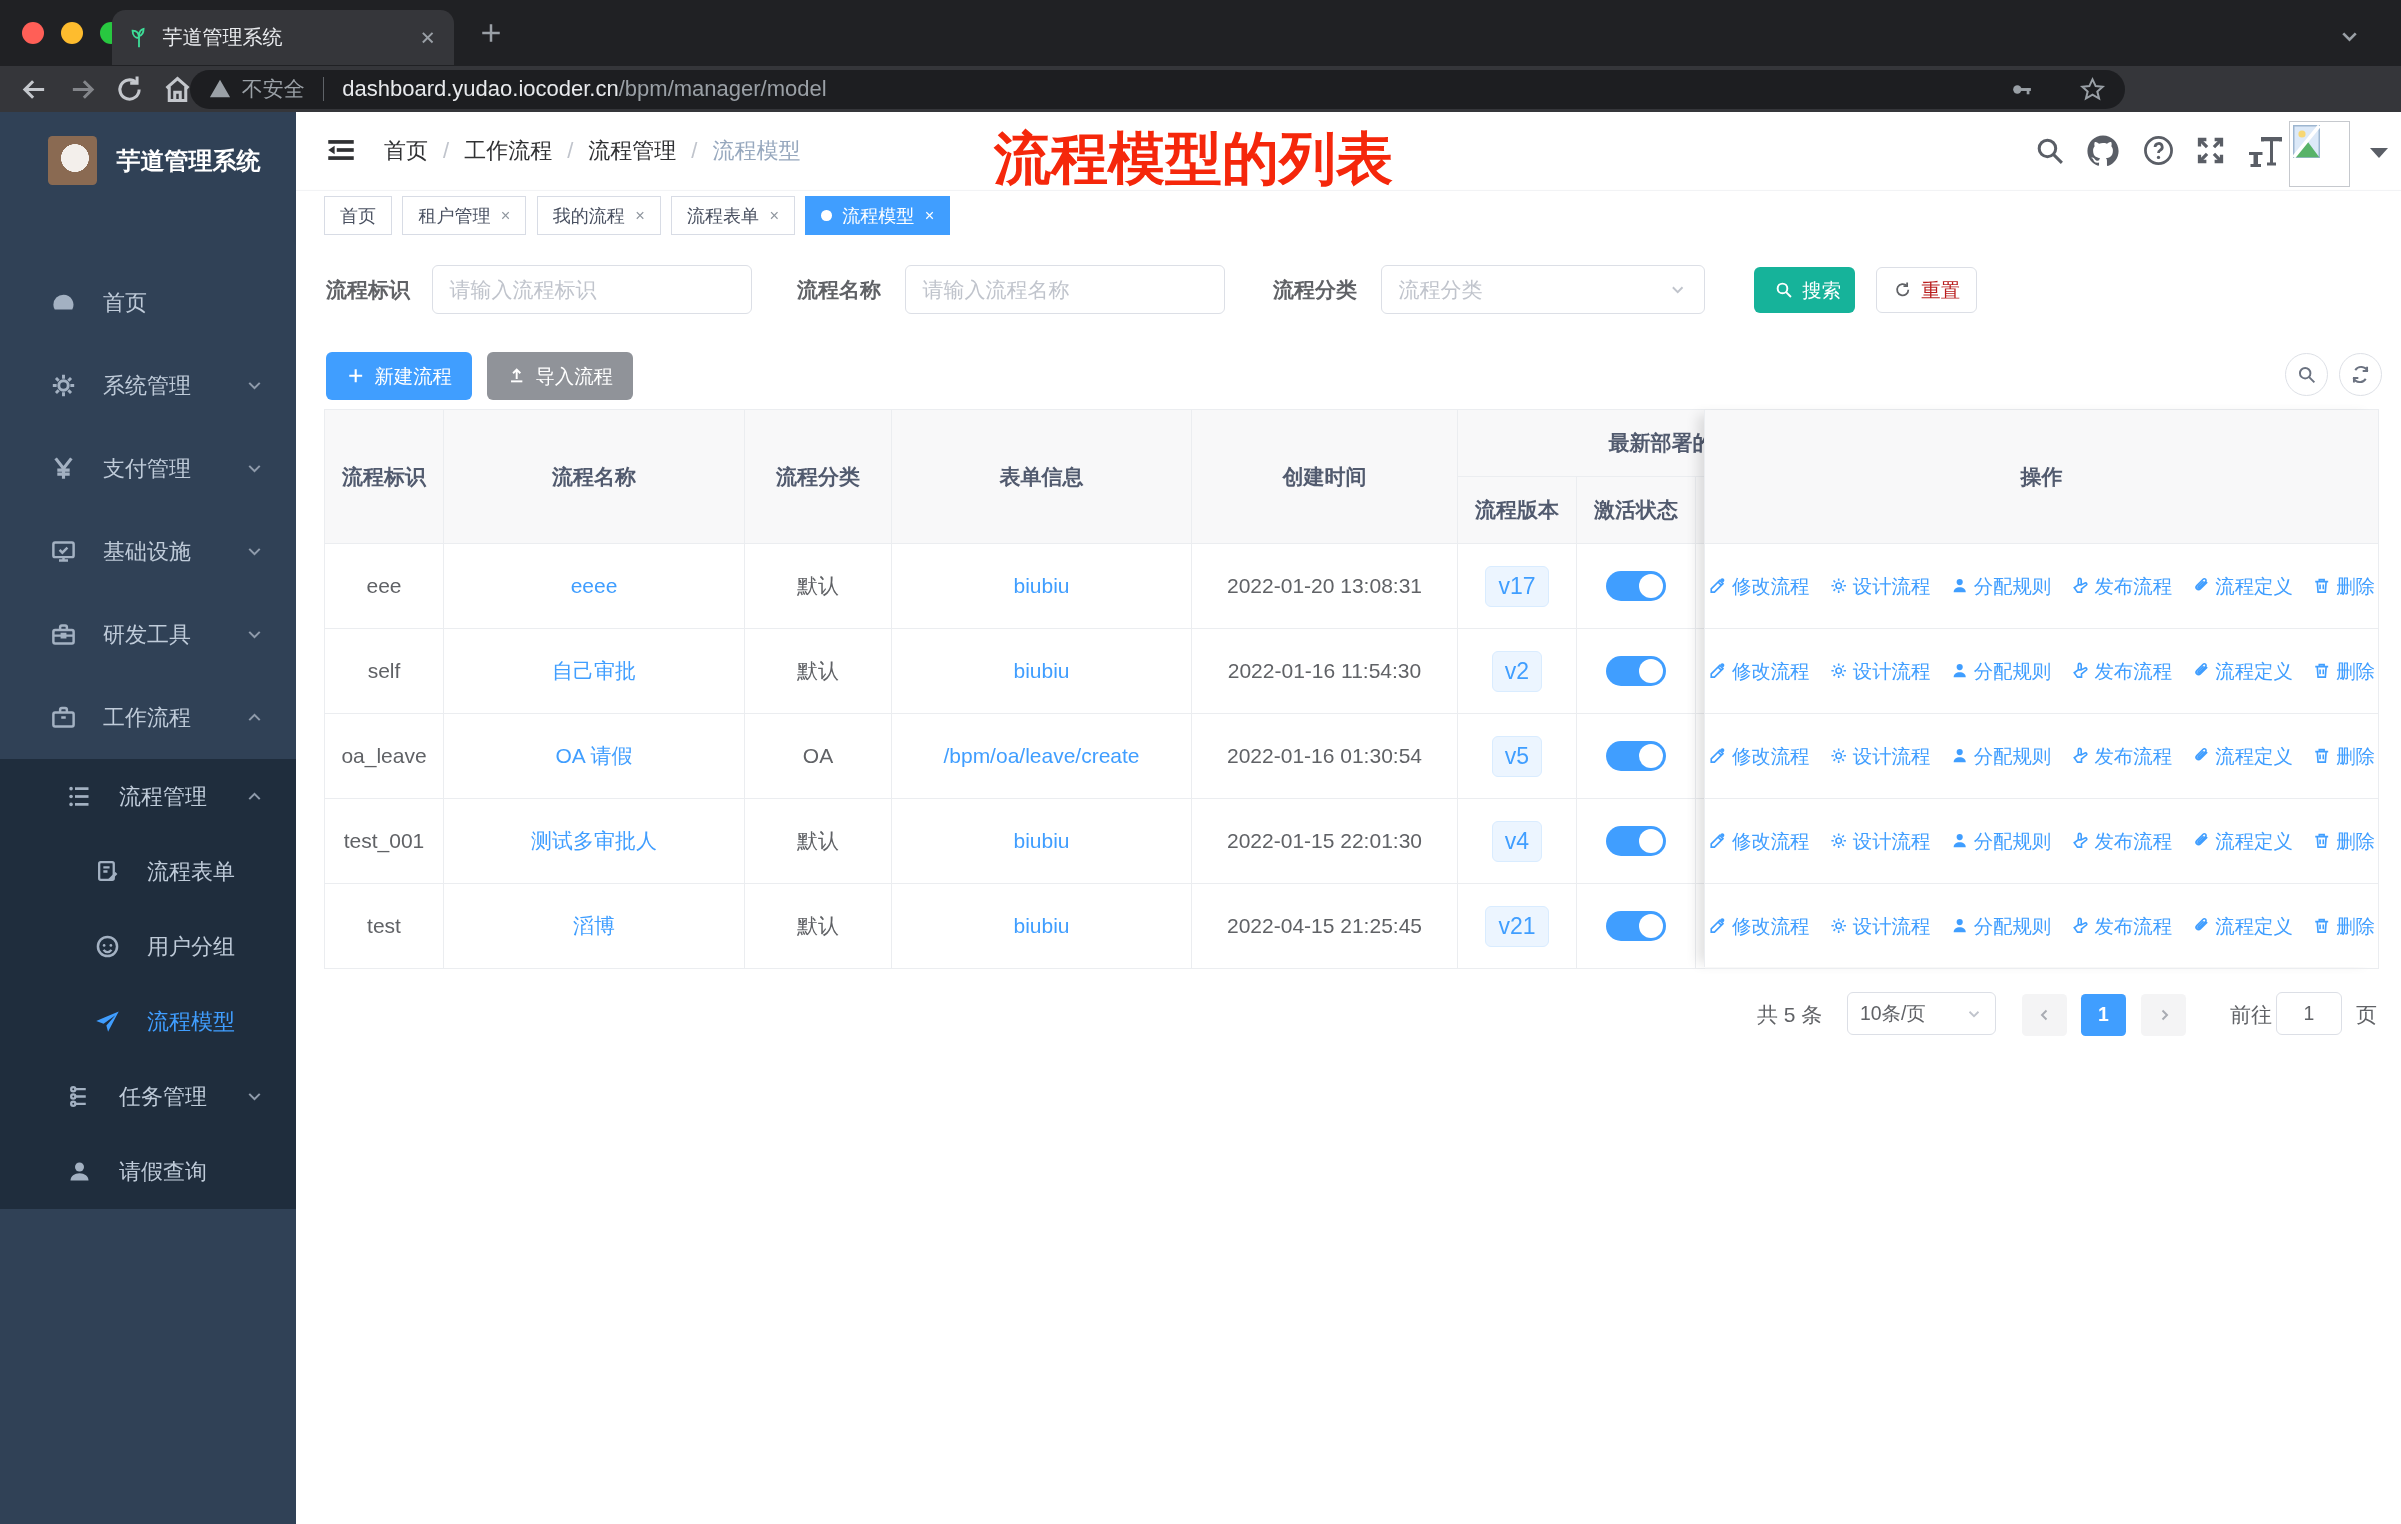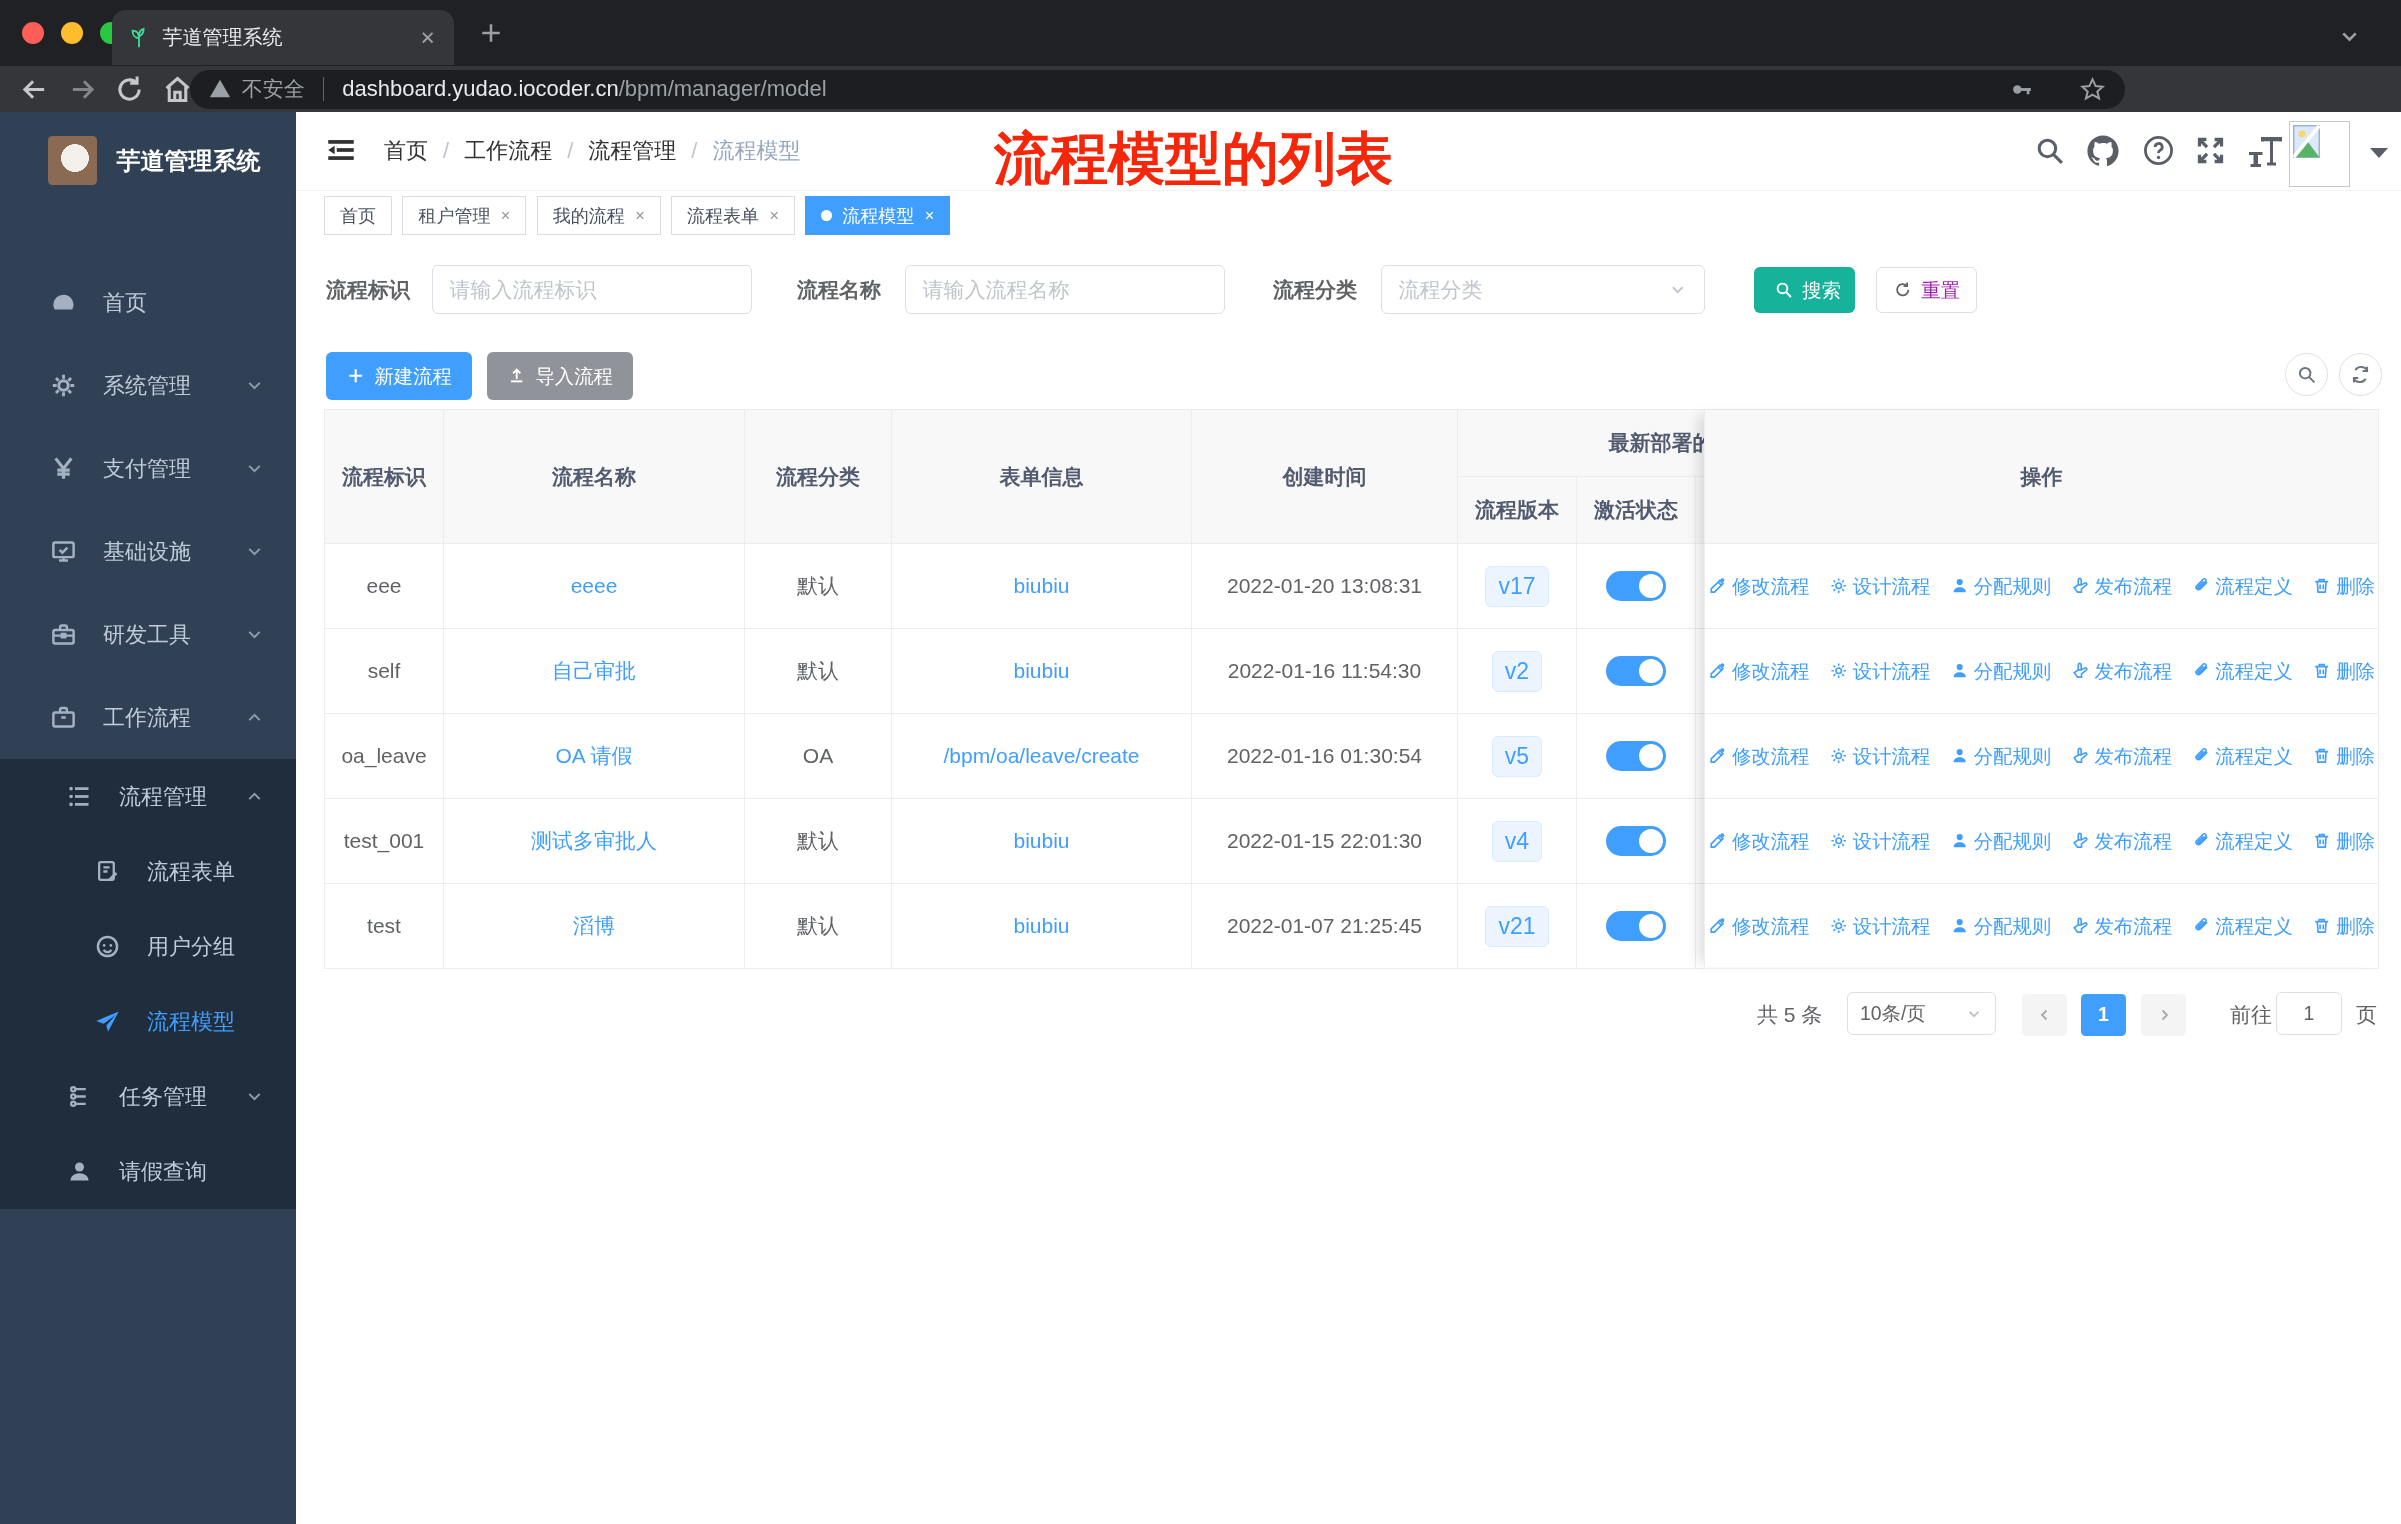--- a/index.html
+++ b/index.html
@@ -79,21 +79,21 @@
   .filter-label { position:absolute; top:25px; height:49px; display:flex; align-items:center;
     font-size:21px; font-weight:600; color:#606266; }
   .ipt { position:absolute; top:25px; height:49px; border:1.5px solid #dcdfe6; border-radius:6px;
     font-size:21px; color:#606266; padding:0 16.4px; outline:none; width:320px; background:#fff;
     font-family:"Liberation Sans","DejaVu Sans",sans-serif; }
   .ipt::placeholder { color:#c0c4cc; }
   .sel { display:flex; align-items:center; justify-content:space-between; color:#c0c4cc; cursor:pointer; }
   .btn { position:absolute; display:flex; align-items:center; justify-content:center; gap:9px;
     border-radius:6px; font-size:19.4px; cursor:pointer; border:none; }
   #search-btn { left:1458px; top:27px; width:101px; height:46px; background:#16b39a; color:#fff;padding-left:6px; }
-  #reset-btn { left:1580px; top:27px; width:101px; height:46px; background:#fff; border:1.5px solid #dcdfe6; color:#a21caf; }
+  #reset-btn { left:1580px; top:27px; width:101px; height:46px; background:#fff; border:1.5px solid #dcdfe6; color:#b91c1c; }
   #create-btn { left:30px; top:112px; width:146px; height:48px; background:#409eff; color:#fff; }
   #import-btn { left:191px; top:112px; width:146px; height:48px; background:#909399; color:#fff; }
   .circ-btn { position:absolute; top:113px; width:43px; height:43px; border-radius:50%;
     border:1.5px solid #dde0e6; background:#fff; color:#6b7280; display:flex; align-items:center; justify-content:center; cursor:pointer; }
 
   
   #tablewrap { position:absolute; left:28px; top:169px; width:2055px; height:560px;
     border:1.5px solid #ebedf0; background:#fff; }
   #thead { position:relative; height:134px; background:#f8f8f9; border-bottom:1.5px solid #ebedf0;
     display:flex; font-size:21px; font-weight:600; color:#515a6e; }
@@ -636,21 +636,21 @@
         </div>
         <div class="trow">
           <div class="td w-id">test</div>
           <div class="td w-name">
             <a class="cell-link">滔博</a>
           </div>
           <div class="td w-cat">默认</div>
           <div class="td w-form">
             <a class="cell-link">biubiu</a>
           </div>
-          <div class="td w-time">2022-01-07 21:25:45</div>
+          <div class="td w-time">2022-04-15 21:25:45</div>
           <div class="td w-ver">
             <span class="vtag">v21</span>
           </div>
           <div class="td w-act">
             <span class="toggle">
               <span class="knob"></span>
             </span>
           </div>
           <div class="td filler"></div>
         </div>

